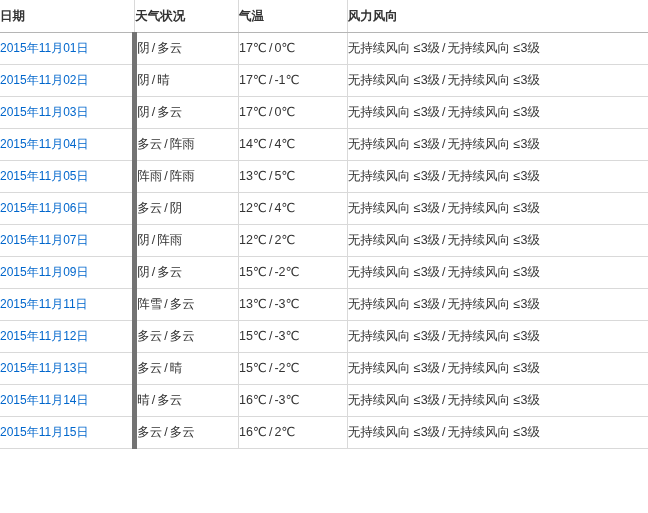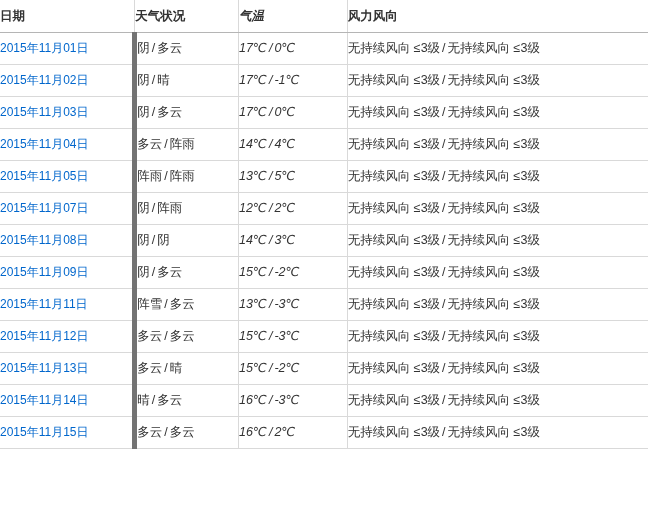--- a/index.html
+++ b/index.html
@@ -44,21 +44,21 @@
     background: #ffffff;
   }
   
   .col-date   { width: 130px; }
   .col-cond   { width: 100px; }
   .col-temp   { width: 105px; }
   .col-wind   { width: 290px; }
 
   th.col-date, td.col-date { padding-left: 8px; }
   th.col-cond, td.col-cond { padding-left: 8px; border-left: 5px solid #737373; }
-  th.col-temp, td.col-temp { padding-left: 8px; border-left: 1px solid #d9d9d9; font-style: italic; }
+  th.col-temp, td.col-temp { padding-left: 8px; border-left: 1px solid #d9d9d9; }
   th.col-wind, td.col-wind { padding-left: 8px; border-left: 1px solid #d9d9d9; }
 
   thead th.col-cond, thead th.col-temp, thead th.col-wind {
     border-left: 1px solid #d9d9d9;
   }
 
   td.col-date a {
     color: #0066cc;
     text-decoration: none;
     font-size: 12px;
@@ -112,29 +112,29 @@
           <td class="col-temp"><span>14℃</span><span class="sep">/</span><span>4℃</span></td>
           <td class="col-wind"><span class="wind-seg">无持续风向 ≤3级</span><span class="sep">/</span><span class="wind-seg">无持续风向 ≤3级</span></td>
         </tr>
         <tr>
           <td class="col-date"><a href="#">2015年11月05日</a></td>
           <td class="col-cond"><span>阵雨</span><span class="sep">/</span><span>阵雨</span></td>
           <td class="col-temp"><span>13℃</span><span class="sep">/</span><span>5℃</span></td>
           <td class="col-wind"><span class="wind-seg">无持续风向 ≤3级</span><span class="sep">/</span><span class="wind-seg">无持续风向 ≤3级</span></td>
         </tr>
         <tr>
+          <td class="col-date"><a href="#">2015年11月06日</a></td>
+          <td class="col-cond"><span>多云</span><span class="sep">/</span><span>阴</span></td>
+          <td class="col-temp"><span>12℃</span><span class="sep">/</span><span>4℃</span></td>
+          <td class="col-wind"><span class="wind-seg">无持续风向 ≤3级</span><span class="sep">/</span><span class="wind-seg">无持续风向 ≤3级</span></td>
+        </tr>
+        <tr>
           <td class="col-date"><a href="#">2015年11月07日</a></td>
           <td class="col-cond"><span>阴</span><span class="sep">/</span><span>阵雨</span></td>
           <td class="col-temp"><span>12℃</span><span class="sep">/</span><span>2℃</span></td>
-          <td class="col-wind"><span class="wind-seg">无持续风向 ≤3级</span><span class="sep">/</span><span class="wind-seg">无持续风向 ≤3级</span></td>
-        </tr>
-        <tr>
-          <td class="col-date"><a href="#">2015年11月08日</a></td>
-          <td class="col-cond"><span>阴</span><span class="sep">/</span><span>阴</span></td>
-          <td class="col-temp"><span>14℃</span><span class="sep">/</span><span>3℃</span></td>
           <td class="col-wind"><span class="wind-seg">无持续风向 ≤3级</span><span class="sep">/</span><span class="wind-seg">无持续风向 ≤3级</span></td>
         </tr>
         <tr>
           <td class="col-date"><a href="#">2015年11月09日</a></td>
           <td class="col-cond"><span>阴</span><span class="sep">/</span><span>多云</span></td>
           <td class="col-temp"><span>15℃</span><span class="sep">/</span><span>-2℃</span></td>
           <td class="col-wind"><span class="wind-seg">无持续风向 ≤3级</span><span class="sep">/</span><span class="wind-seg">无持续风向 ≤3级</span></td>
         </tr>
         <tr>
           <td class="col-date"><a href="#">2015年11月11日</a></td>

